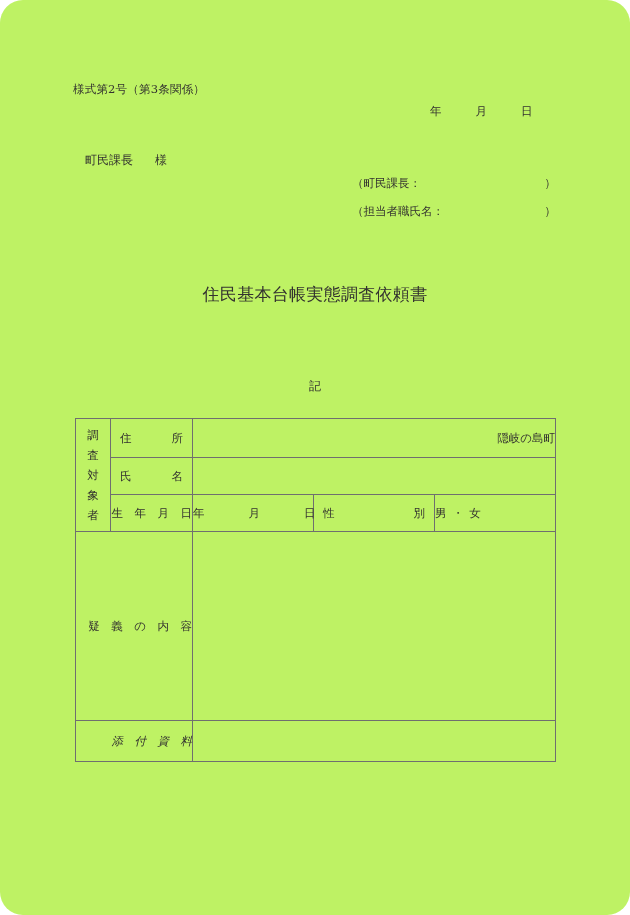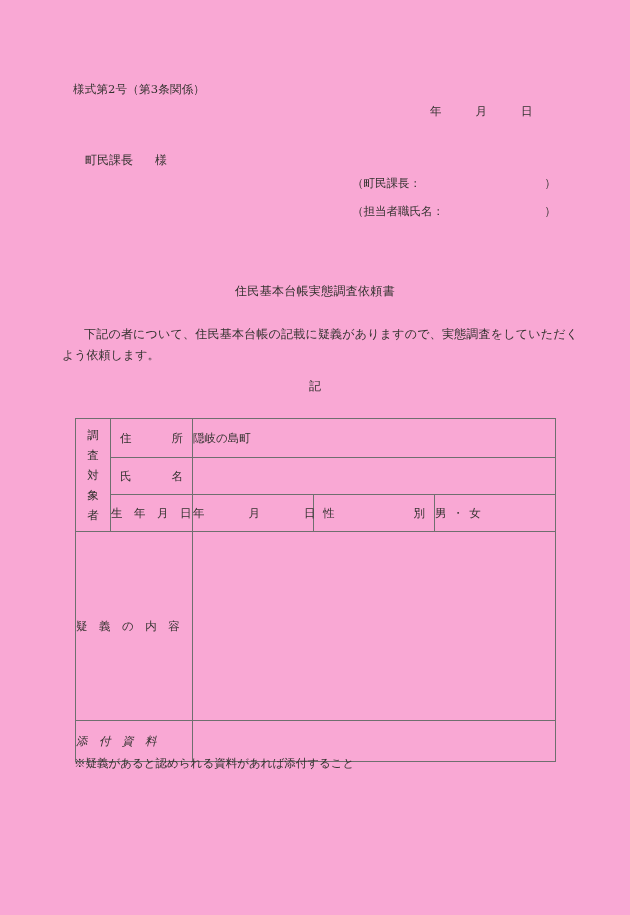--- a/index.html
+++ b/index.html
@@ -11,21 +11,22 @@
     width: 630px;
     height: 915px;
     position: relative;
     font-family: "DejaVu Serif", "Liberation Serif", serif;
     color: #33322f;
     -webkit-font-smoothing: antialiased;
   }
   .page {
     position: absolute;
     inset: 0;
-    background: #f9a8d4;
+    background: #bef264;
+    border-radius: 23px;
   }
 
   
   .form-no {
     position: absolute;
     left: 73px;
     top: 82px;
     font-size: 11.5px;
     letter-spacing: 0.2px;
     white-space: nowrap;
@@ -83,21 +84,21 @@
     top: 0;
   }
 
   
   .doc-title {
     position: absolute;
     left: 0;
     right: 0;
     top: 283px;
     text-align: center;
-    font-size: 12px;
+    font-size: 17px;
     letter-spacing: 0.3px;
   }
 
   
   .body-para {
     position: absolute;
     left: 62px;
     top: 324px;
     width: 516px;
     font-size: 12px;
@@ -147,20 +148,21 @@
     padding: 0 9px;
     box-sizing: border-box;
   }
   .cell-h38 { height: 38px; }
   .cell-h36 { height: 36px; }
   .cell-h188 { height: 188px; vertical-align: middle; }
   .cell-h40 { height: 40px; font-style: italic; }
 
   .cell-text {
     padding: 0 10px;
+    text-align: right;
   }
   .ymd {
     display: block;
     text-align: center;
     white-space: nowrap;
   }
   .ymd .g1 { margin-right: 44px; }
   .ymd .g2 { margin-right: 44px; }
   .mf { text-align: left; letter-spacing: 1px; }
 
@@ -193,21 +195,20 @@
       <span class="paren-close">）</span>
     </div>
     <div class="sender-row">
       <span class="lbl">（担当者職氏名：</span>
       <span class="paren-close">）</span>
     </div>
   </div>
 
   <div class="doc-title">住民基本台帳実態調査依頼書</div>
 
-  <div class="body-para">下記の者について、住民基本台帳の記載に疑義がありますので、実態調査をしていただくよう依頼します。</div>
 
   <div class="ki-mark">記</div>
 
   <table class="form-table">
     <colgroup>
       <col class="col-vlabel">
         <col class="col-label">
         <col>
         <col>
         <col>
@@ -257,15 +258,14 @@
         <td class="cell-h188 cell-text" colspan="2">疑　義　の　内　容</td>
         <td colspan="3"></td>
       </tr>
       <tr>
         <td class="cell-h40 cell-text" colspan="2">添　付　資　料</td>
         <td colspan="3"></td>
       </tr>
     </tbody>
   </table>
 
-  <div class="note">※疑義があると認められる資料があれば添付すること</div>
 
 </div>
 
 </body></html>

